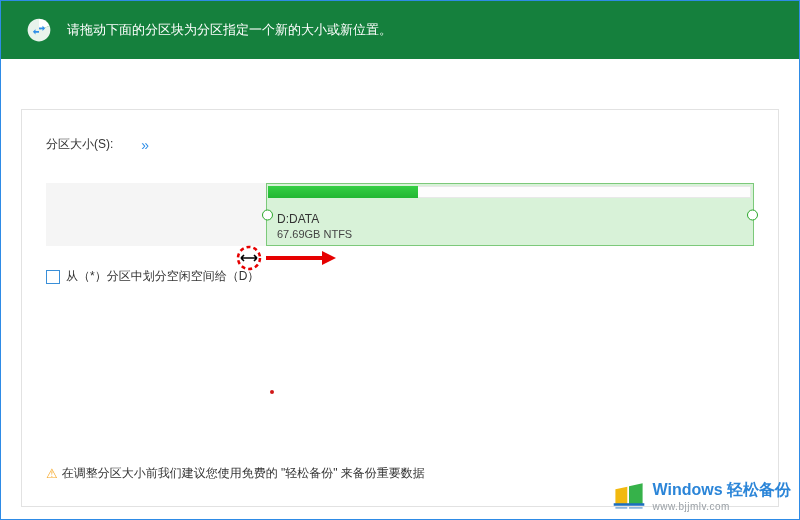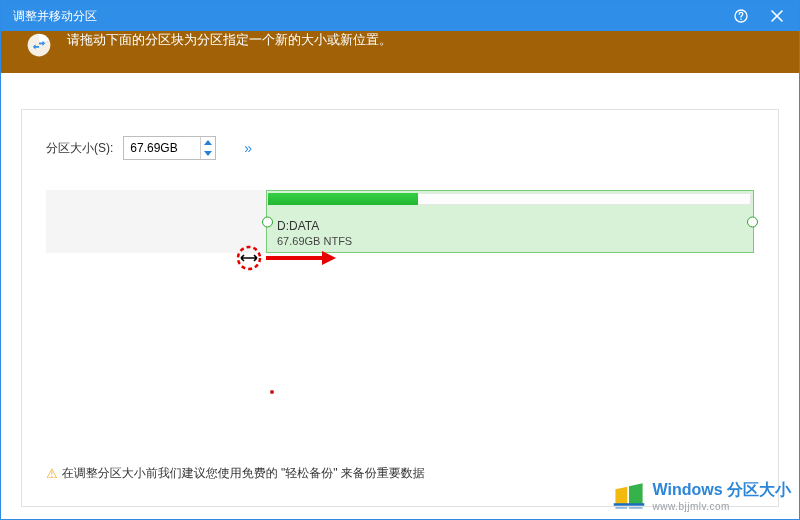--- a/index.html
+++ b/index.html
@@ -1,21 +1,21 @@
 <!DOCTYPE html>
 <html><head>
 <meta charset="utf-8">
 <style>
   html,body{margin:0;padding:0;width:800px;height:520px;font-family:"Microsoft YaHei",Arial,sans-serif;font-size:12px;color:#333;background:#fff;overflow:hidden}
   .window{width:798px;height:518px;border:1px solid #2e8be6;background:#fff;position:relative}
   .titlebar{height:30px;background:#2f8ee8;display:flex;align-items:center;color:#fff;padding:0 4px 0 12px}
   .titlebar .title{flex:1;font-size:12px}
   .titlebtn{width:36px;height:30px;display:flex;align-items:center;justify-content:center;cursor:pointer}
   .titlebtn svg{display:block}
-  .banner{height:42px;background:#a16207;display:flex;color:#fff;padding-left:24px;gap:14px}
+  .banner{height:58px;background:#15803d;display:flex;align-items:center;color:#fff;padding-left:24px;gap:14px}
   .banner-icon{width:28px;height:28px}
   .banner-text{font-size:13px}
   .content{position:absolute;left:20px;right:20px;top:108px;bottom:12px;border:1px solid #e2e2e2;background:#fff;padding:26px 24px 12px 24px;box-sizing:border-box}
   .row-size{display:flex;align-items:center;gap:10px}
   .row-size label{font-size:12px}
   .combo{display:flex;align-items:center;border:1px solid #bdbdbd;height:22px;background:#fff}
   .combo input{border:none;outline:none;width:64px;height:20px;font-size:12px;padding:0 6px}
   .combo .spin{width:14px;height:22px;display:flex;flex-direction:column;border-left:1px solid #d0d0d0}
   .combo .spin span{flex:1;display:flex;align-items:center;justify-content:center;cursor:pointer}
   .expand{margin-left:18px;color:#2f8ee8;cursor:pointer;font-size:14px;letter-spacing:-4px}
@@ -38,65 +38,35 @@
   .watermark{position:absolute;right:8px;bottom:6px;display:flex;align-items:center;gap:6px}
   .watermark .wlogo{width:34px;height:34px}
   .watermark .wt1{color:#2b85d8;font-size:16px;font-weight:600}
   .watermark .wt2{color:#9aa0a6;font-size:10px;letter-spacing:0.5px}
 </style>
 </head>
 <body>
 
 <div class="window">
 
-  <div class="titlebar">
-    <span class="title">调整并移动分区</span>
-    <div class="titlebtn">
-      <svg width="14" height="14" viewBox="0 0 14 14">
-        <circle cx="7" cy="7" r="6" fill="none" stroke="#fff" stroke-width="1.3"></circle>
-        <path d="M5.2 5.2c0-1 .8-1.8 1.8-1.8s1.8.7 1.8 1.7c0 .8-.5 1.1-1.1 1.6-.5.4-.7.7-.7 1.3" fill="none" stroke="#fff" stroke-width="1.3" stroke-linecap="round"></path>
-        <circle cx="7" cy="10.3" r="0.8" fill="#fff"></circle>
-      </svg>
-    </div>
-    <div class="titlebtn">
-      <svg width="12" height="12" viewBox="0 0 12 12">
-        <path d="M1 1 L11 11 M11 1 L1 11" stroke="#fff" stroke-width="1.6" stroke-linecap="round"></path>
-      </svg>
-    </div>
-  </div>
 
   <div class="banner">
     <svg class="banner-icon" viewBox="0 0 32 32">
       <path d="M16 3 A13 13 0 0 1 28 11 L16 16 Z" fill="#fff"></path>
       <path d="M16 16 L28 11 A13 13 0 1 1 16 3 Z" fill="#fff" opacity="0.9"></path>
       <path d="M9 18 l3 -3 v2 h4 v2 h-4 v2 z" fill="#2f8ee8"></path>
       <path d="M23 14 l-3 3 v-2 h-4 v-2 h4 v-2 z" fill="#2f8ee8"></path>
     </svg>
     <span class="banner-text">请拖动下面的分区块为分区指定一个新的大小或新位置。</span>
   </div>
 
   <div class="content">
 
     <div class="row-size">
       <label>分区大小(S):</label>
-      <div class="combo">
-        <input type="text" value="67.69GB" style="">
-        <div class="spin">
-          <span>
-            <svg width="8" height="5" viewBox="0 0 8 5">
-                <path d="M0 5 L4 0 L8 5 Z" fill="#2a7fd4"></path>
-              </svg>
-          </span>
-          <span>
-            <svg width="8" height="5" viewBox="0 0 8 5">
-                <path d="M0 0 L4 5 L8 0 Z" fill="#2a7fd4"></path>
-              </svg>
-          </span>
-        </div>
-      </div>
       <span class="expand">»</span>
     </div>
 
     <div class="barwrap">
       <div class="partition">
         <div class="usage"></div>
         <div class="usage-rest"></div>
         <div class="part-label">D:DATA</div>
         <div class="part-sub">67.69GB NTFS</div>
         <div class="handle-left"></div>
@@ -107,36 +77,40 @@
     <svg class="drag-cursor" width="30" height="30" viewBox="0 0 30 30">
       <circle class="circ" cx="15" cy="15" r="11"></circle>
       <path d="M7 15 L23 15 M7 15 l3 -3 M7 15 l3 3 M23 15 l-3 -3 M23 15 l-3 3" stroke="#000" stroke-width="1.6" fill="none"></path>
     </svg>
 
     <svg class="arrow-red" width="70" height="16" viewBox="0 0 70 16">
       <line x1="0" y1="8" x2="56" y2="8" stroke="#e60000" stroke-width="4"></line>
       <path d="M56 1 L70 8 L56 15 Z" fill="#e60000"></path>
     </svg>
 
+    <div class="chk-row">
+      <div class="chk"></div>
+      <span>从（*）分区中划分空闲空间给（D）</span>
+    </div>
 
     <div class="dot"></div>
 
     <div class="warn">
       <span class="tri">⚠</span>
       <span>在调整分区大小前我们建议您使用免费的 "轻松备份" 来备份重要数据</span>
     </div>
 
   </div>
 
   <div class="watermark">
     <svg class="wlogo" viewBox="0 0 40 40">
       <path d="M4 30 L4 12 L18 9 L18 30 Z" fill="#f2b90f"></path>
       <path d="M20 8.5 L36 5 L36 30 L20 30 Z" fill="#36b24a"></path>
       <line x1="2" y1="30" x2="38" y2="30" stroke="#1e6fbf" stroke-width="3"></line>
       <path d="M4 34 L18 34 M20 34 L36 34" stroke="#1e6fbf" stroke-width="2" opacity="0.5"></path>
     </svg>
     <div>
-      <div class="wt1">Windows 分区大小</div>
+      <div class="wt1">Windows 轻松备份</div>
       <div class="wt2">www.bjjmlv.com</div>
     </div>
   </div>
 
 </div>
 
 </body></html>

